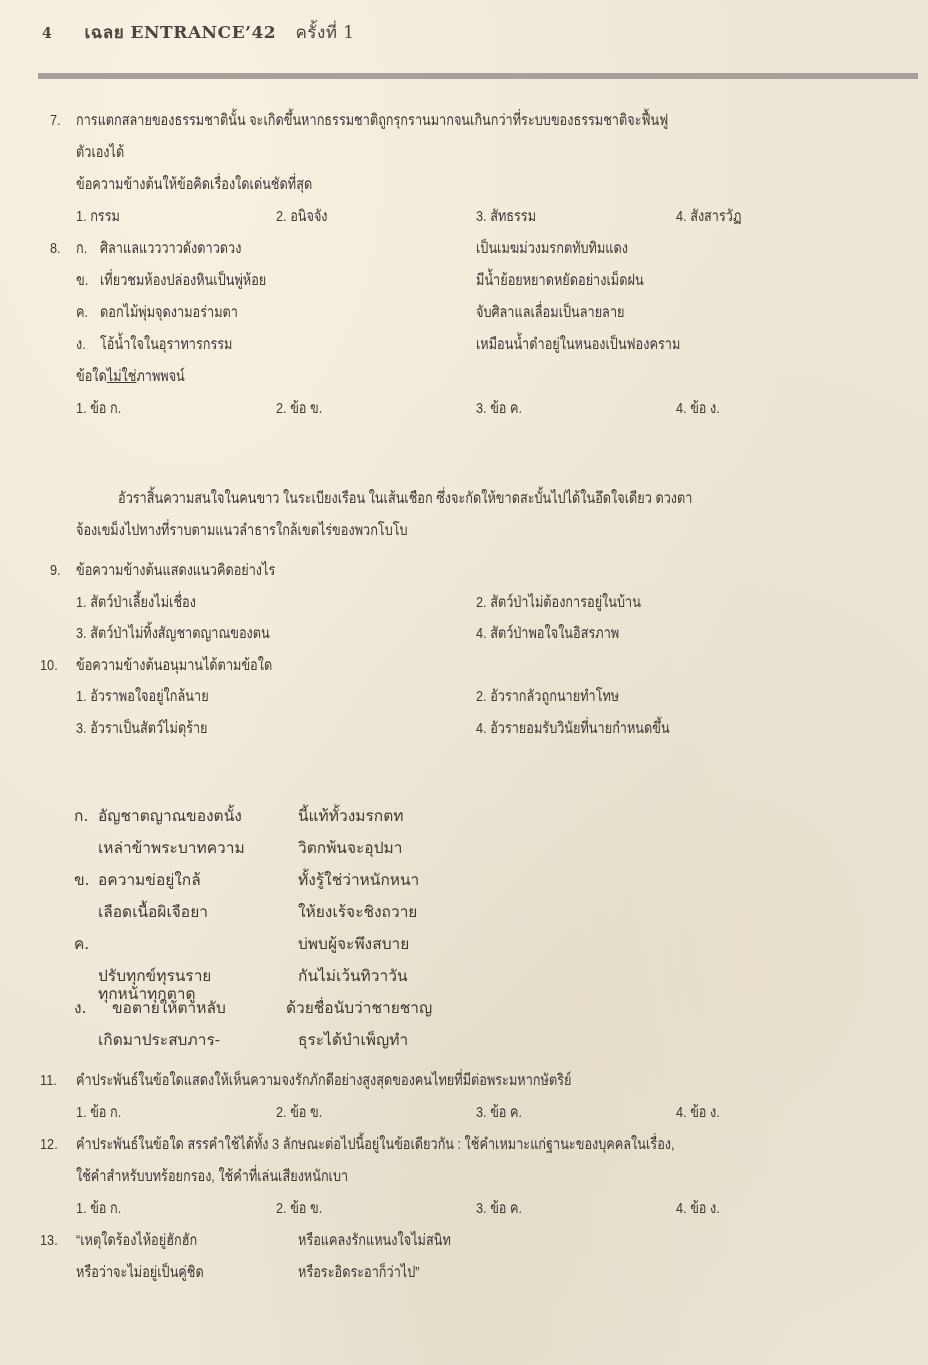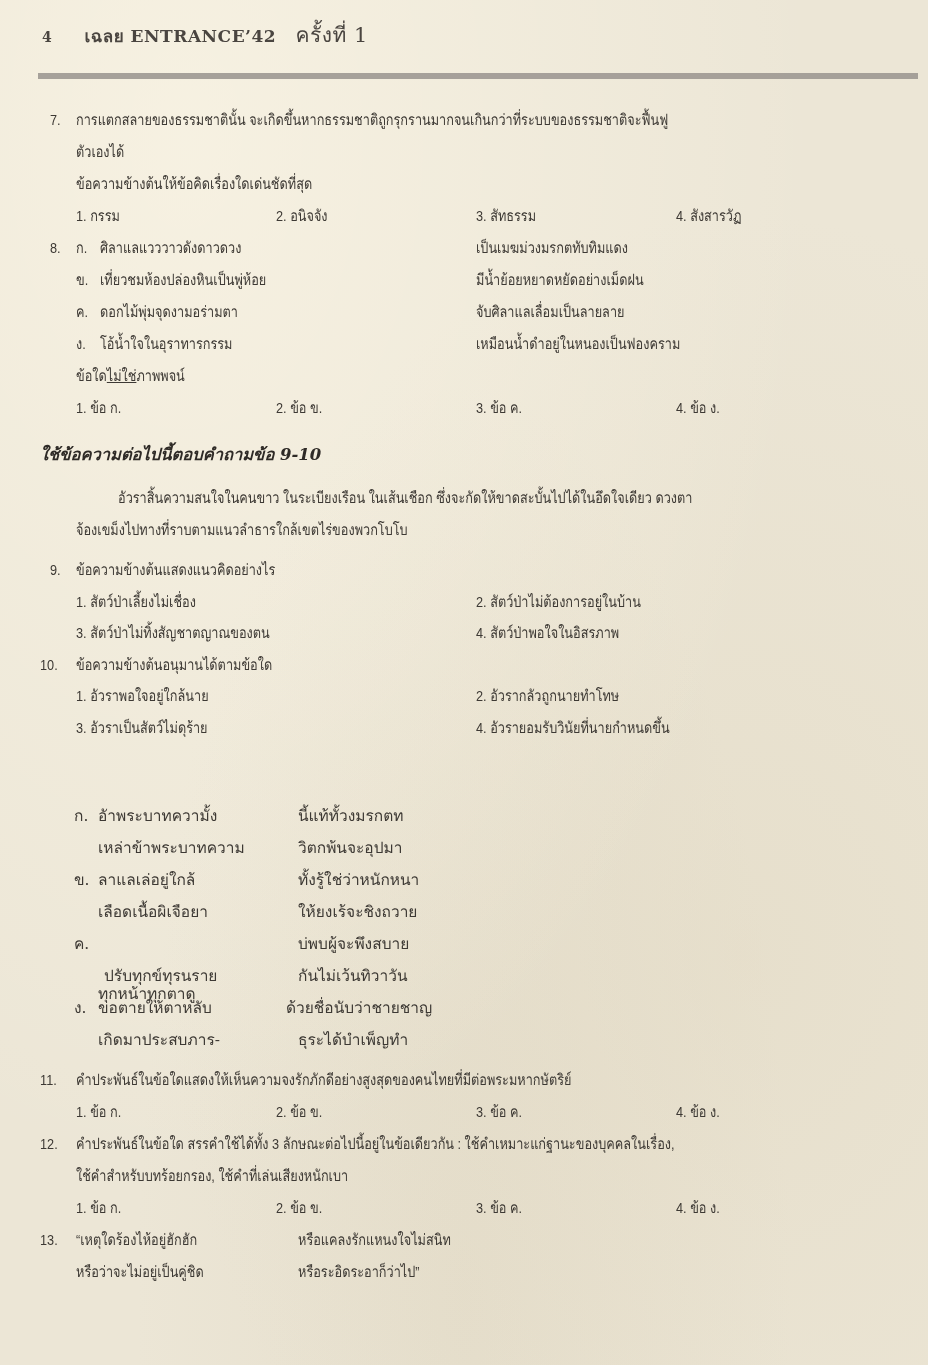--- a/index.html
+++ b/index.html
@@ -10,21 +10,21 @@
       radial-gradient(ellipse at 20% 10%, rgba(255,250,235,0.55), transparent 60%),
       radial-gradient(ellipse at 80% 70%, rgba(220,210,185,0.35), transparent 55%),
       radial-gradient(ellipse at 50% 95%, rgba(210,200,175,0.25), transparent 50%);
     color:#3a3632;
     font-family:"DejaVu Serif", serif;
     position:relative;
   }
   .page { position:absolute; left:0; top:0; width:928px; height:1365px; }
   .header { position:absolute; top:18px; left:42px; font-size:17px; font-weight:bold; color:#4a4540; letter-spacing:0.5px; }
   .header .pg { display:inline-block; width:36px; font-size:14px; }
-  .header .sub { font-weight:normal; font-size:21px; }
+  .header .sub { font-weight:normal; font-size:17px; }
   .rule { position:absolute; top:73px; left:38px; width:880px; height:6px; background:#9d9892; opacity:0.9; }
   .ln { position:absolute; font-size:15.5px; white-space:nowrap; line-height:20px; color:#3d3934; }
   .cond { font-family:"Liberation Sans Narrow","Liberation Sans",sans-serif; transform:scaleX(0.82); transform-origin:left center; }
   .bold-it { font-weight:bold; font-style:italic; font-size:16.5px; color:#2e2a26; }
   u { text-decoration:underline; }
 </style>
 </head>
 <body>
 
 <div class="page">
@@ -59,59 +59,58 @@
   <div class="ln cond" style="top:334px;left:100px;">โอ้น้ำใจในอุราทารกรรม</div>
   <div class="ln cond" style="top:334px;left:476px;">เหมือนน้ำดำอยู่ในหนองเป็นฟองคราม</div>
   <div class="ln cond" style="top:366px;left:76px;">
     <span>ข้อใด</span><u>ไม่ใช่</u><span>ภาพพจน์</span>
   </div>
   <div class="ln cond" style="top:398px;left:76px;">1. ข้อ ก.</div>
   <div class="ln cond" style="top:398px;left:276px;">2. ข้อ ข.</div>
   <div class="ln cond" style="top:398px;left:476px;">3. ข้อ ค.</div>
   <div class="ln cond" style="top:398px;left:676px;">4. ข้อ ง.</div>
 
-  <div class="ln bold-it" style="top:445px;left:40px;">ใช้ข้อความต่อไปนี้ตอบคำถามข้อ 9-10</div>
   <div class="ln cond" style="top:488px;left:118px;">อัวราสิ้นความสนใจในคนขาว ในระเบียงเรือน ในเส้นเชือก ซึ่งจะกัดให้ขาดสะบั้นไปได้ในอึดใจเดียว ดวงตา</div>
   <div class="ln cond" style="top:520px;left:76px;">จ้องเขม็งไปทางที่ราบตามแนวลำธารใกล้เขตไร่ของพวกโบโบ</div>
 
   <div class="ln cond" style="top:560px;left:50px;">9.</div>
   <div class="ln cond" style="top:560px;left:76px;">ข้อความข้างต้นแสดงแนวคิดอย่างไร</div>
   <div class="ln cond" style="top:592px;left:76px;">1. สัตว์ป่าเลี้ยงไม่เชื่อง</div>
   <div class="ln cond" style="top:592px;left:476px;">2. สัตว์ป่าไม่ต้องการอยู่ในบ้าน</div>
   <div class="ln cond" style="top:623px;left:76px;">3. สัตว์ป่าไม่ทิ้งสัญชาตญาณของตน</div>
   <div class="ln cond" style="top:623px;left:476px;">4. สัตว์ป่าพอใจในอิสรภาพ</div>
 
   <div class="ln cond" style="top:655px;left:40px;">10.</div>
   <div class="ln cond" style="top:655px;left:76px;">ข้อความข้างต้นอนุมานได้ตามข้อใด</div>
   <div class="ln cond" style="top:686px;left:76px;">1. อัวราพอใจอยู่ใกล้นาย</div>
   <div class="ln cond" style="top:686px;left:476px;">2. อัวรากลัวถูกนายทำโทษ</div>
   <div class="ln cond" style="top:718px;left:76px;">3. อัวราเป็นสัตว์ไม่ดุร้าย</div>
   <div class="ln cond" style="top:718px;left:476px;">4. อัวรายอมรับวินัยที่นายกำหนดขึ้น</div>
 
 
   <div class="ln" style="top:806px;left:74px;">ก.</div>
-  <div class="ln" style="top:806px;left:98px;">อัาพระบาทความั้ง</div>
+  <div class="ln" style="top:806px;left:98px;">อัญชาตญาณของตนั้ง</div>
   <div class="ln" style="top:806px;left:298px;">นี้แท้ทั้วงมรกตท</div>
   <div class="ln" style="top:838px;left:98px;">เหล่าข้าพระบาทความ</div>
   <div class="ln" style="top:838px;left:298px;text-align:right;">วิตกพ้นจะอุปมา</div>
 
   <div class="ln" style="top:870px;left:74px;">ข.</div>
-  <div class="ln" style="top:870px;left:98px;">ลาแลเล่อยู่ใกล้</div>
+  <div class="ln" style="top:870px;left:98px;">อความข่อยู่ใกล้</div>
   <div class="ln" style="top:870px;left:298px;">ทั้งรู้ใช่ว่าหนักหนา</div>
   <div class="ln" style="top:902px;left:98px;">เลือดเนื้อผิเจือยา</div>
   <div class="ln" style="top:902px;left:298px;">ให้ยงเร้จะชิงถวาย</div>
 
   <div class="ln" style="top:934px;left:74px;">ค.</div>
   <div class="ln" style="top:984px;left:98px;">ทุกหน้าทุกตาดู</div>
   <div class="ln" style="top:934px;left:298px;">บ่พบผู้จะพึงสบาย</div>
-  <div class="ln" style="top:966px;left:104px;">ปรับทุกข์ทุรนราย</div>
+  <div class="ln" style="top:966px;left:98px;">ปรับทุกข์ทุรนราย</div>
   <div class="ln" style="top:966px;left:298px;">กันไม่เว้นทิวาวัน</div>
 
   <div class="ln" style="top:998px;left:74px;">ง.</div>
-  <div class="ln" style="top:998px;left:98px;">ขอตายให้ตาหลับ</div>
+  <div class="ln" style="top:998px;left:112px;">ขอตายให้ตาหลับ</div>
   <div class="ln" style="top:998px;left:286px;">ด้วยชื่อนับว่าชายชาญ</div>
   <div class="ln" style="top:1030px;left:98px;">เกิดมาประสบภาร-</div>
   <div class="ln" style="top:1030px;left:298px;">ธุระได้บำเพ็ญทำ</div>
 
   <div class="ln cond" style="top:1070px;left:40px;">11.</div>
   <div class="ln cond" style="top:1070px;left:76px;">คำประพันธ์ในข้อใดแสดงให้เห็นความจงรักภักดีอย่างสูงสุดของคนไทยที่มีต่อพระมหากษัตริย์</div>
   <div class="ln cond" style="top:1102px;left:76px;">1. ข้อ ก.</div>
   <div class="ln cond" style="top:1102px;left:276px;">2. ข้อ ข.</div>
   <div class="ln cond" style="top:1102px;left:476px;">3. ข้อ ค.</div>
   <div class="ln cond" style="top:1102px;left:676px;">4. ข้อ ง.</div>

